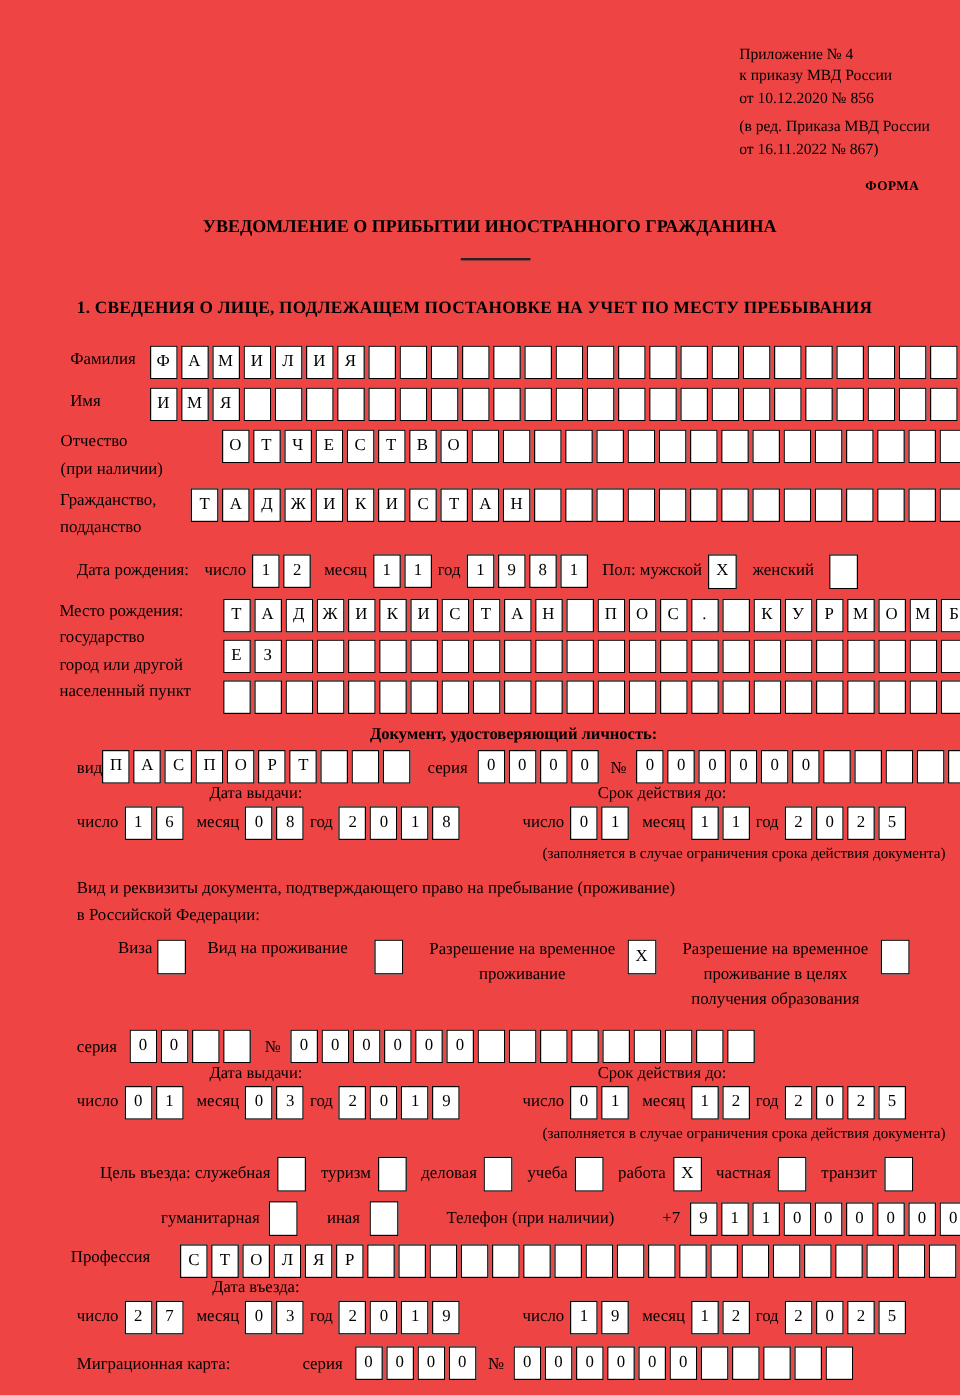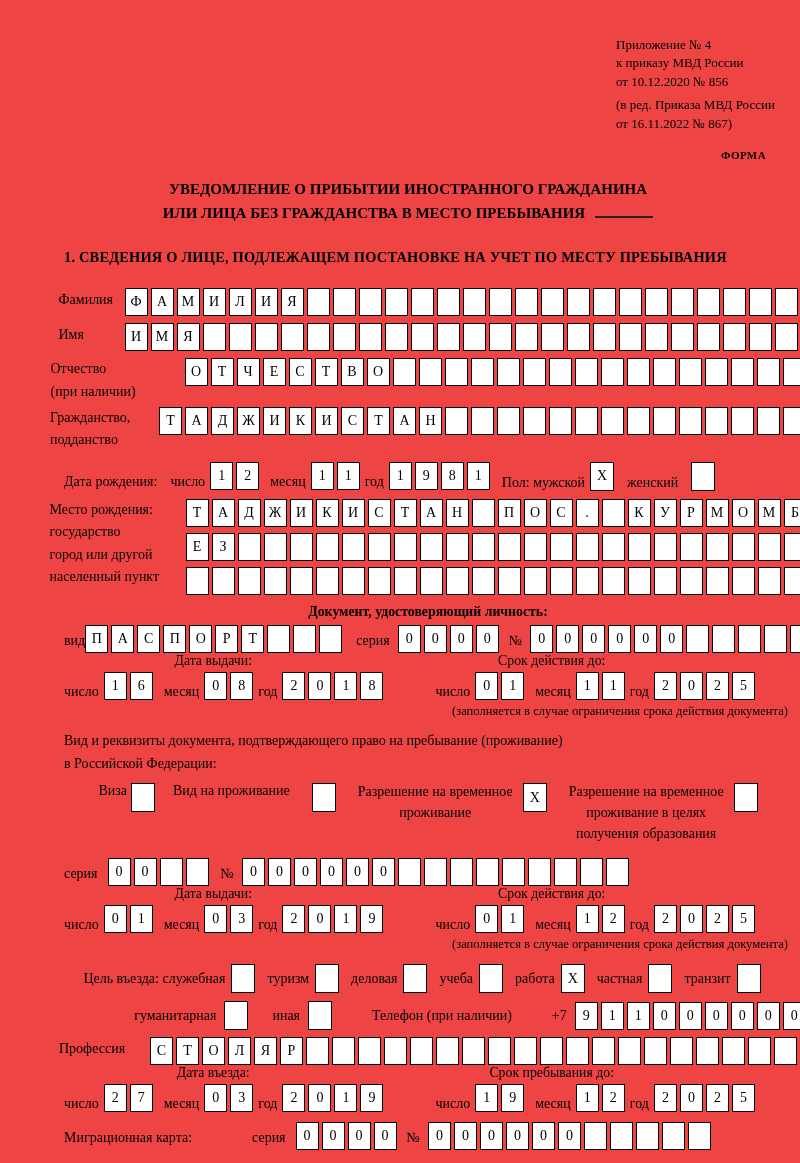--- a/index.html
+++ b/index.html
@@ -23,21 +23,21 @@
   .cellrun{display:inline-flex;flex:none;flex-wrap:nowrap;gap:3px;}
   .cell{flex:none;width:21px;height:26px;border:1.5px solid #000;display:flex;
         align-items:center;justify-content:center;font-size:14px;background:#fff;}
   .checkbox .cell{width:22px;height:27px;}
   .stack{display:flex;flex-direction:column;gap:6px;}
   .center-head{font-weight:bold;font-size:13.8px;text-align:center;margin-top:9px;}
   .dhead{display:flex;font-size:13.8px;margin-top:0;}
   .dhead .c1{width:41%;text-align:center;}
   .dhead .c2{width:52%;text-align:center;}
   .drow{display:flex;align-items:center;margin-top:3px;}
-  .dgrp{display:inline-flex;align-items:flex-end;gap:5px;}
+  .dgrp{display:inline-flex;align-items:center;gap:5px;}
   .dgrp .lab{padding-top:0;}
   .g2{margin-left:52px;}
   .note{font-size:12.6px;text-align:right;margin-top:4px;padding-right:4px;}
   .para{font-size:14px;margin-top:10px;line-height:1.65;}
   .permits{margin-top:6px;align-items:flex-start;}
   .permits .cbx{margin:2px 0 0 10px;}
   .permit-col{font-size:14px;text-align:center;line-height:1.5;margin-left:22px;}
   .purpose{margin-top:12px;align-items:center;}
   .purpose .lab{padding-top:0;}
   .purpose .cbx{margin:0 12px 0 6px;}
@@ -61,21 +61,21 @@
     <div>к приказу МВД России</div>
     <div>от 10.12.2020 № 856</div>
     <div class="gap">(в ред. Приказа МВД России</div>
     <div>от 16.11.2022 № 867)</div>
   </div>
 
   <div class="forma">ФОРМА</div>
 
   <div class="title">
     <div>УВЕДОМЛЕНИЕ О ПРИБЫТИИ ИНОСТРАННОГО ГРАЖДАНИНА</div>
-    <div><span>ИЛИ ЛИЦА БЕЗ ГРАЖДАНСТВА В МЕСТО ПРЕБЫВАНИЯ</span><span class="uline"></span></div>
+    <div><span class="uline"></span></div>
   </div>
 
   <div class="sec">1. СВЕДЕНИЯ О ЛИЦЕ, ПОДЛЕЖАЩЕМ ПОСТАНОВКЕ НА УЧЕТ ПО МЕСТУ ПРЕБЫВАНИЯ</div>
 
   <div class="frow" style="margin-top:22px;">
     <span class="lab w66">Фамилия</span>
     <span class="cellrun">
         <span class="cell">Ф</span>
         <span class="cell">А</span>
         <span class="cell">М</span>
@@ -597,21 +597,20 @@
         <span class="cell"></span>
         <span class="cell"></span>
         <span class="cell"></span>
         <span class="cell"></span>
         <span class="cell"></span>
       </span>
   </div>
 
   <div class="dhead">
     <span class="c1">Дата въезда:</span>
-    <span class="c2">Срок пребывания до:</span>
   </div>
   <div class="drow">
     <span class="dgrp">
       <span class="lab">число</span>
       <span class="cellrun">
           <span class="cell">2</span>
           <span class="cell">7</span>
         </span>
       <span class="lab ml6">месяц</span>
       <span class="cellrun">

